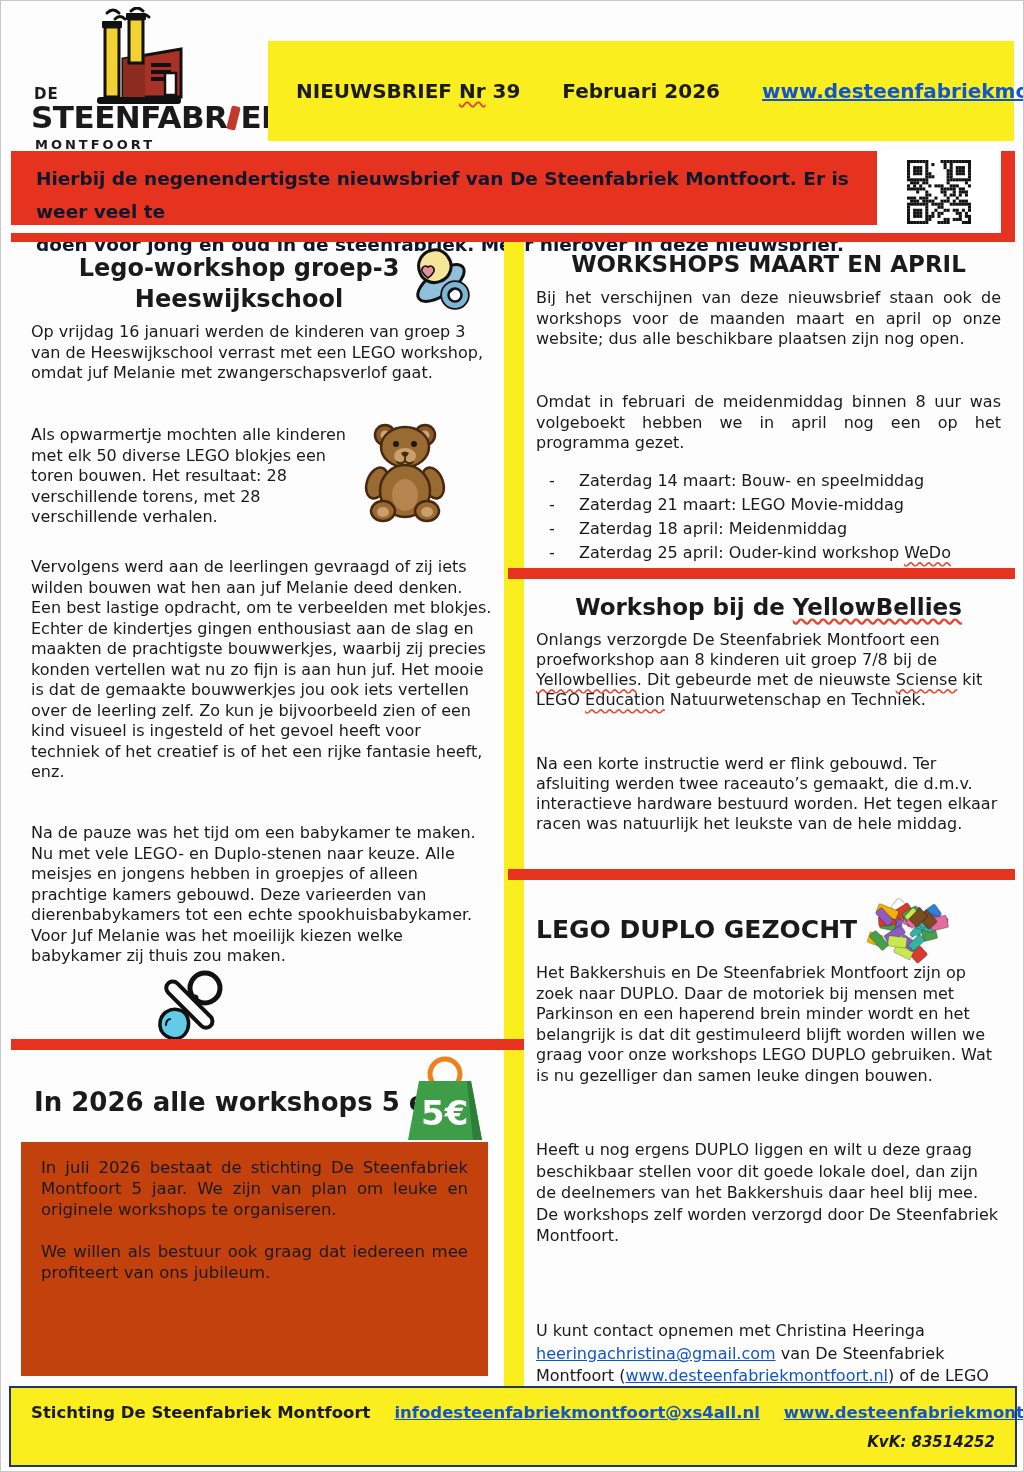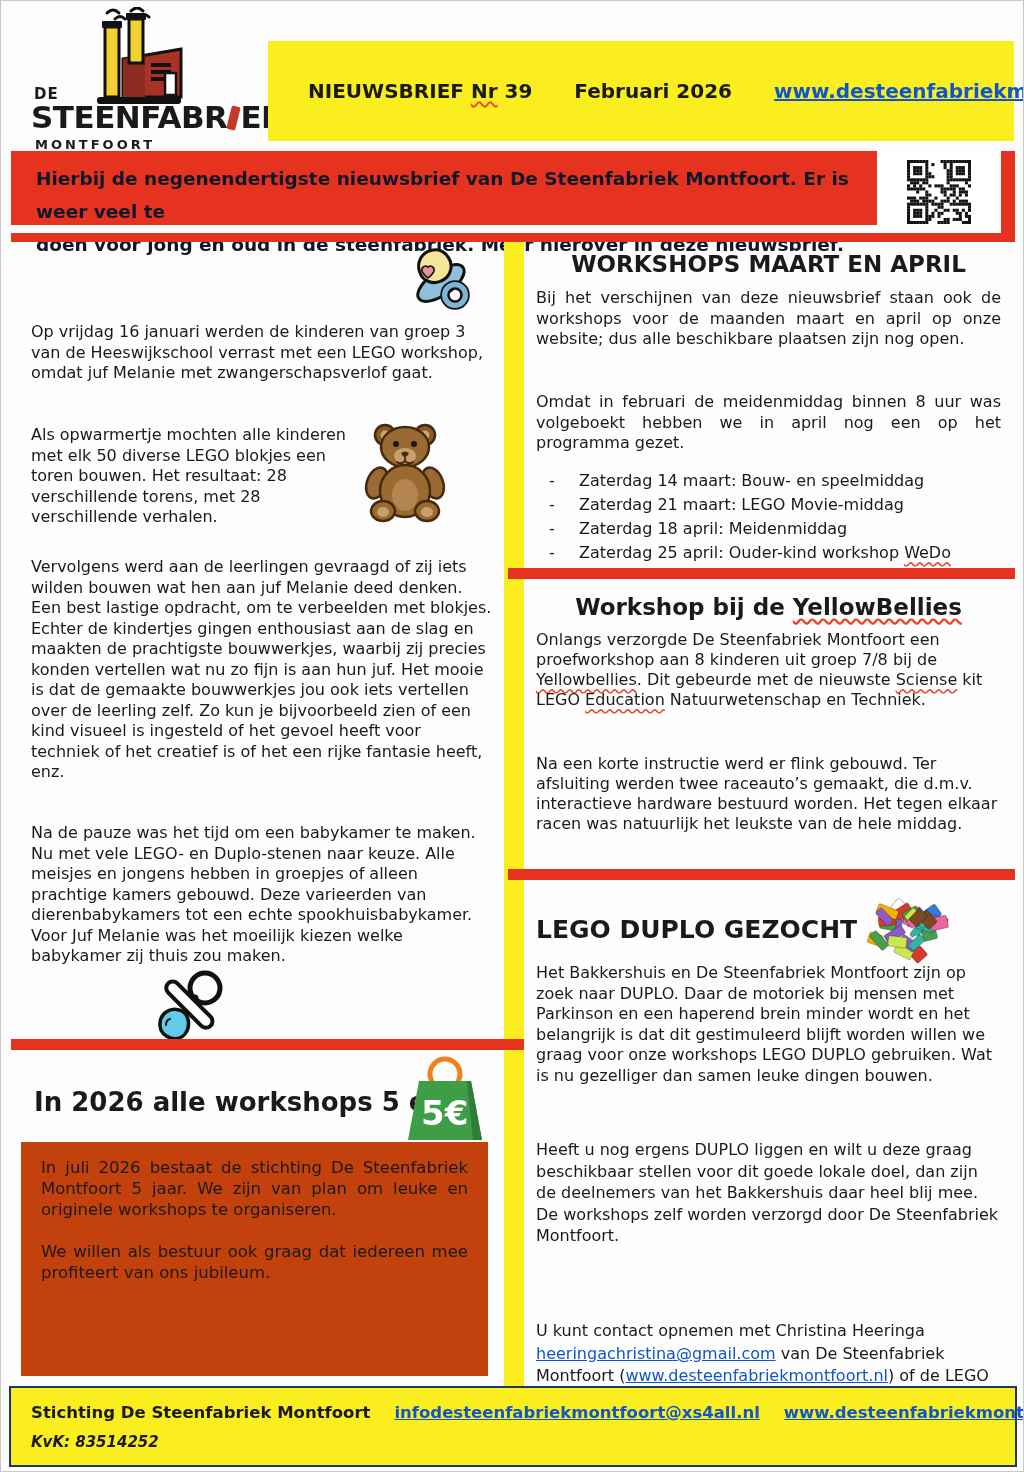--- a/index.html
+++ b/index.html
@@ -7,21 +7,21 @@
         border:1px solid #c9c9c9;box-sizing:border-box;overflow:hidden;
         font-family:"DejaVu Sans",sans-serif;color:#1a1a1a;}
   .abs{position:absolute;}
   
   .logo-de{left:33px;top:84px;font-size:15px;font-weight:bold;letter-spacing:1px;}
   .logo-name{left:30px;top:98px;font-size:31px;font-weight:bold;letter-spacing:-0.5px;white-space:nowrap;}
   .brick{display:inline-block;width:9px;height:24px;background:#C23B2A;border-radius:2px;
          transform:rotate(14deg);margin:0 2px;vertical-align:-2px;}
   .logo-city{left:34px;top:136px;font-size:13px;font-weight:bold;letter-spacing:3px;}
   .yellow-banner{left:267px;top:40px;width:746px;height:100px;background:#FAEE1E;
-        display:flex;align-items:center;gap:42px;padding-left:40px;box-sizing:border-box;
+        display:flex;align-items:center;gap:42px;padding-left:28px;box-sizing:border-box;
         font-size:20px;font-weight:bold;white-space:nowrap;}
   .red-banner{left:10px;top:150px;width:866px;height:74px;background:#E6331F;color:#0f172a;
         font-size:18.5px;font-weight:bold;padding:11px 0 0 25px;box-sizing:border-box;line-height:33px;}
   .qr-box{left:876px;top:150px;width:124px;height:82px;background:#ffffff;
         display:flex;align-items:center;justify-content:center;}
   .red-stub{left:1000px;top:150px;width:14px;height:82px;background:#E6331F;}
   .bar{background:#E6331F;}
   .bar-top{left:10px;top:232px;width:1004px;height:9px;}
   .vstrip{left:503px;top:241px;width:20px;height:1144px;background:#FAEE1E;}
   
@@ -55,21 +55,21 @@
   .r3-title{left:535px;top:914px;font-size:25px;font-weight:bold;}
   .p-r3a{left:535px;top:962px;width:465px;}
   .p-r3b{left:535px;top:1138px;width:465px;line-height:21.5px;}
   .p-r3c{left:535px;top:1291px;width:465px;line-height:22.5px;margin-top:28px;}
   .sq{font-style:normal;text-decoration:underline;text-decoration-style:wavy;
       text-decoration-color:#e8442e;text-underline-offset:3px;}
   a.lnk{color:#1155CC;text-decoration:underline;cursor:pointer;}
   .bold-link{font-weight:bold;}
   
   .footer{left:8px;top:1385px;width:1008px;height:81px;background:#FAEE1E;
-        border:2px solid #1F3864;box-sizing:border-box;padding:15px 20px 0;}
+        border:2px solid #1F3864;box-sizing:border-box;padding:15px 20px 0;text-align:right;}
   .footer .row1{display:flex;gap:24px;font-size:16.5px;font-weight:bold;white-space:nowrap;}
   .footer .row2{margin-top:11px;font-size:15px;font-weight:bold;font-style:italic;}
   svg{display:block;}
 </style>
 </head>
 <body>
 
 <div class="page">
 
   <svg class="abs" style="left:92px;top:6px;" width="92" height="100" viewBox="0 0 92 100">
@@ -334,20 +334,22 @@
         <rect x="54" y="60" width="3" height="3"></rect>
         <rect x="57" y="60" width="3" height="3"></rect>
         <rect x="60" y="60" width="3" height="3"></rect>
       </svg>
   </div>
   <div class="abs red-stub"></div>
   <div class="abs bar bar-top"></div>
   <div class="abs vstrip"></div>
 
   <div class="abs lw-title h-center">
+    <div>Lego-workshop groep-3</div>
+    <div>Heeswijkschool</div>
   </div>
 
   <svg class="abs" style="left:410px;top:244px;" width="62" height="66" viewBox="0 0 62 66">
     <ellipse cx="30" cy="38" rx="27" ry="12" transform="rotate(-35 30 38)" fill="#8FC1DC" stroke="#111" stroke-width="3"></ellipse>
     <circle cx="44" cy="50" r="13.5" fill="none" stroke="#111" stroke-width="2.5"></circle>
     <circle cx="44" cy="50" r="10" fill="none" stroke="#7FB5D4" stroke-width="6"></circle>
     <circle cx="44" cy="50" r="6.5" fill="none" stroke="#111" stroke-width="2.5"></circle>
     <path d="M22 5 C10 7 5 18 9 28 C12 36 22 40 30 36 C40 32 43 20 37 12 C33 6 28 4 22 5 Z" fill="#F6E69A" stroke="#111" stroke-width="3"></path>
     <path d="M12 28 c-3 -4 1 -9 5 -6 c4 -3 8 2 5 6 c-2 3 -4 4 -5 5 c-1 -1 -3 -2 -5 -5 z" fill="#E8909A" stroke="#111" stroke-width="1.6"></path>
   </svg>

